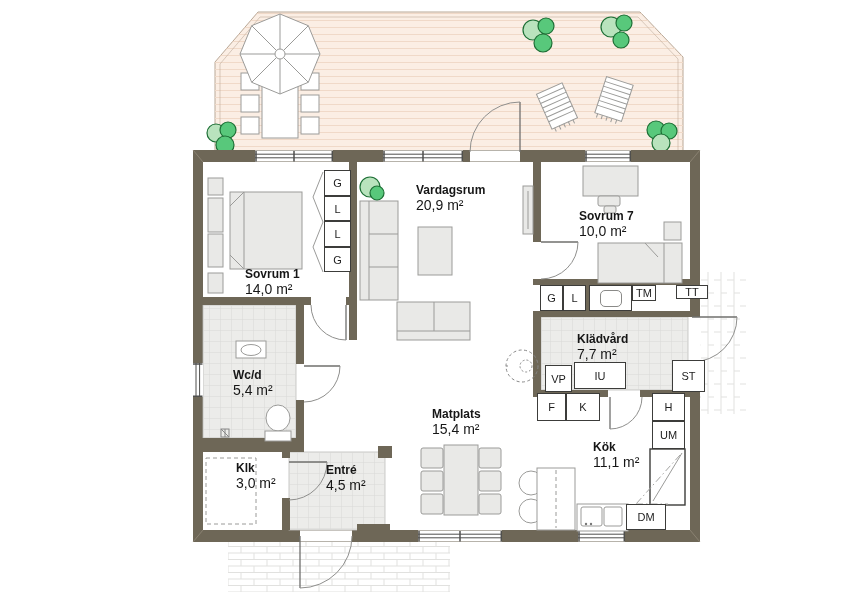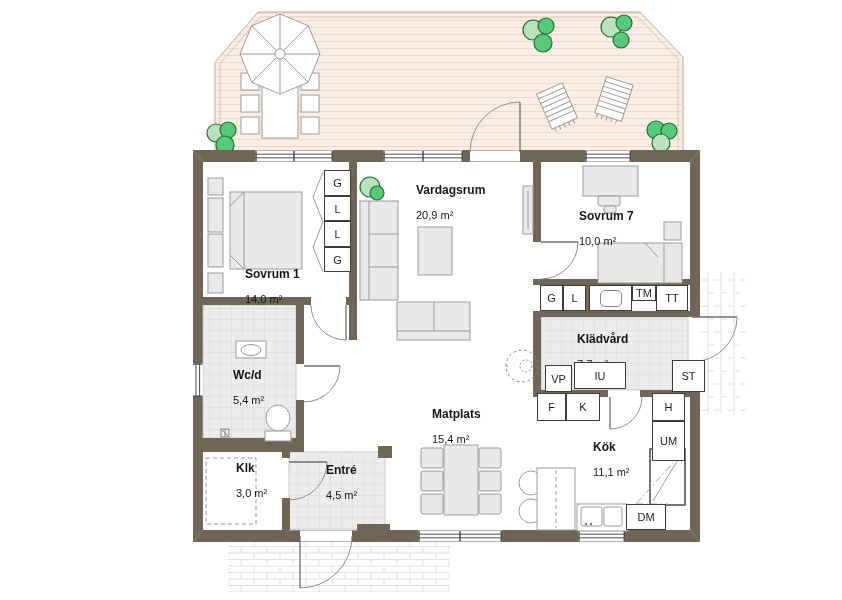--- a/index.html
+++ b/index.html
@@ -24,21 +24,21 @@
   .winl{stroke:var(--window_line,#4f4f4d);fill:none;stroke-width:1;}
   .wint{stroke:var(--window_line,#4f4f4d);fill:none;stroke-width:1.5;}
   .plantL{fill:var(--plant_light,#b9e3bd);stroke:var(--plant_stroke,#1d6f35);stroke-width:1.2;}
   .plantG{fill:var(--plant_green,#58c87b);stroke:var(--plant_stroke,#1d6f35);stroke-width:1.2;}
   .dash{stroke:#9a9a98;fill:none;stroke-width:1;stroke-dasharray:4 3;}
   .dashdot{stroke:#a5a5a3;fill:none;stroke-width:1;stroke-dasharray:7 3 1.5 3;}
   .symo{stroke:#888;fill:none;stroke-width:1;}
   
   .room-label{position:absolute;color:var(--label_color,#161616);line-height:1.12;white-space:nowrap;}
   .lbl-name{font-weight:700;font-size:12px;}
-  .lbl-area{font-size:11px;margin-top:12px;}
+  .lbl-area{font-size:14px;margin-top:1px;}
   .fixbox{position:absolute;box-sizing:border-box;background:#fff;
           border:1.4px solid var(--box_border,#3c3c3a);display:flex;align-items:center;
           justify-content:center;font-size:11px;color:#1c1c1c;}
   .wash-sym{width:20px;height:15px;border:1.2px solid #8a8a88;border-radius:5px;background:#fff;}
 </style>
 </head>
 <body>
 
 <div class="stage">
 
@@ -325,26 +325,26 @@
   <div class="fixbox" style="left:324px;top:196px;width:27px;height:25px">L</div>
   <div class="fixbox" style="left:324px;top:221px;width:27px;height:26px">L</div>
   <div class="fixbox" style="left:324px;top:247px;width:27px;height:25px">G</div>
 
   <div class="fixbox" style="left:540px;top:285px;width:23px;height:26px">G</div>
   <div class="fixbox" style="left:563px;top:285px;width:23px;height:26px">L</div>
   <div class="fixbox" style="left:589px;top:285px;width:43px;height:26px">
     <div class="wash-sym"></div>
   </div>
   <div class="fixbox" style="left:632px;top:285px;width:24px;height:16px">TM</div>
-  <div class="fixbox" style="left:656px;top:285px;width:32px;height:26px">TT</div>
+  <div class="fixbox" style="left:676px;top:285px;width:32px;height:14px">TT</div>
 
   <div class="fixbox" style="left:545px;top:365px;width:27px;height:27px">VP</div>
   <div class="fixbox" style="left:574px;top:362px;width:52px;height:27px">IU</div>
   <div class="fixbox" style="left:672px;top:360px;width:33px;height:32px">ST</div>
 
   <div class="fixbox" style="left:537px;top:393px;width:29px;height:28px">F</div>
   <div class="fixbox" style="left:566px;top:393px;width:34px;height:28px">K</div>
   <div class="fixbox" style="left:652px;top:393px;width:33px;height:28px">H</div>
-  <div class="fixbox" style="left:652px;top:421px;width:33px;height:40px">UM</div>
+  <div class="fixbox" style="left:652px;top:421px;width:33px;height:28px">UM</div>
   <div class="fixbox" style="left:626px;top:504px;width:40px;height:26px">DM</div>
 
 </div>
 </div>
 
 </body></html>

